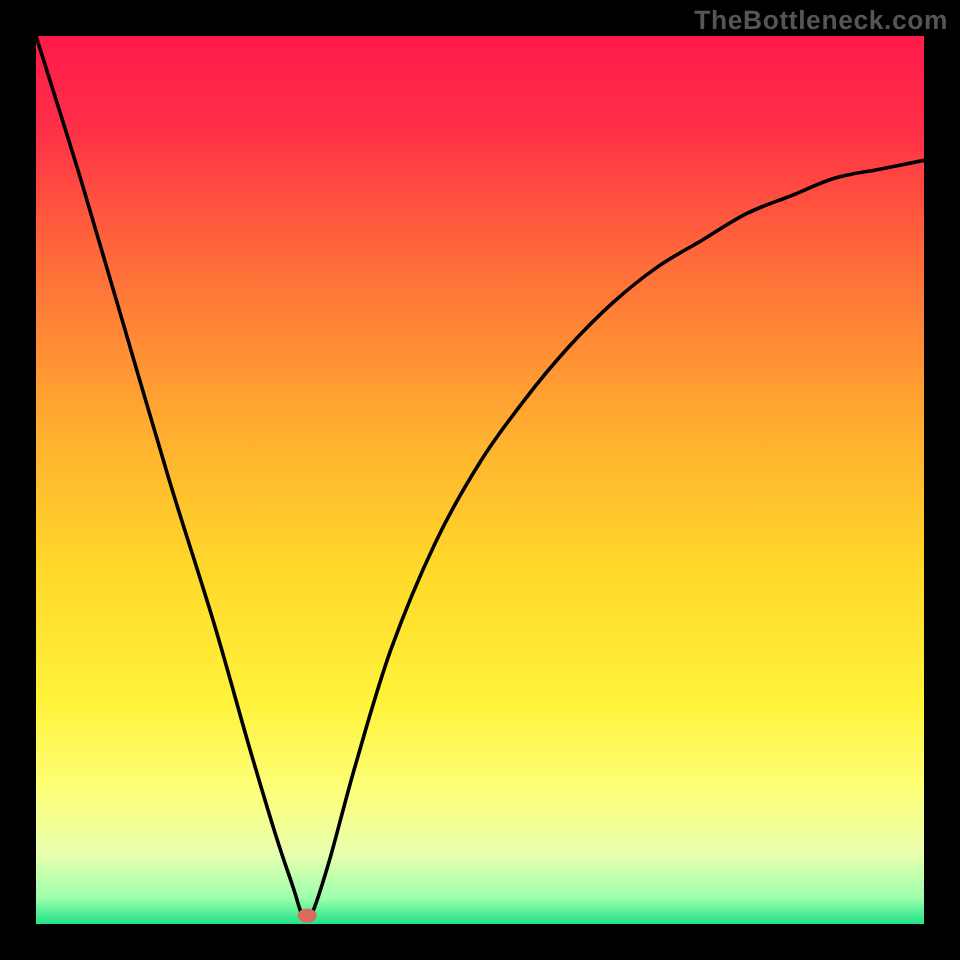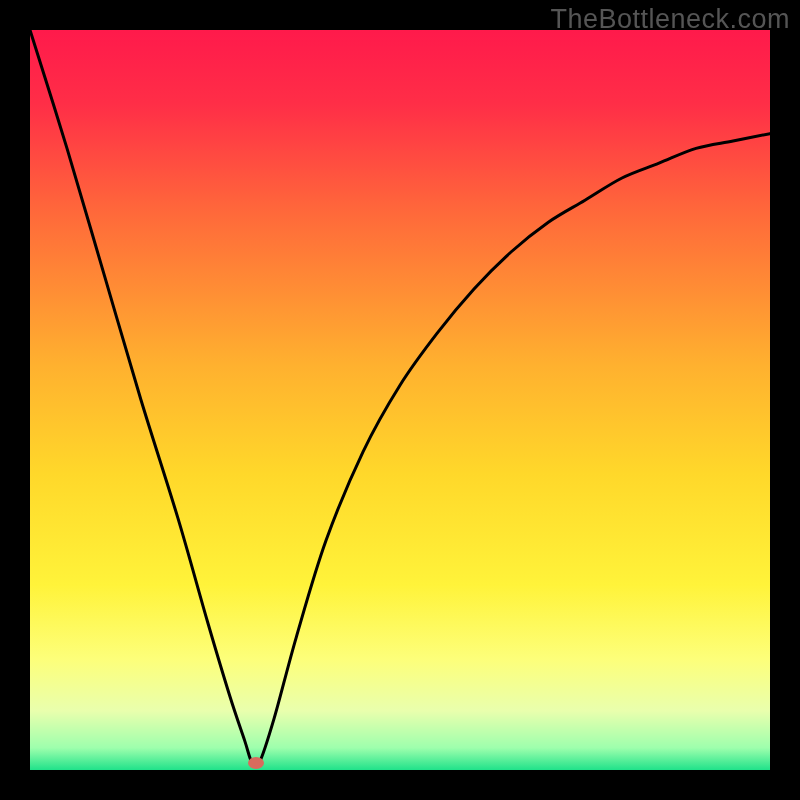--- a/index.html
+++ b/index.html
@@ -15,22 +15,22 @@
     position: relative;
     width: 800px;
     height: 800px;
     background: #000;
   }
   .watermark {
     position: absolute;
     top: 4px;
     right: 10px;
     color: #555;
-    font-size: 27px;
-    font-weight: 400;
+    font-size: 22px;
+    font-weight: 700;
     letter-spacing: 0.5px;
     user-select: none;
   }
   .plot-area {
     position: absolute;
     left: 30px;
     top: 30px;
     width: 740px;
     height: 740px;
     overflow: hidden;

